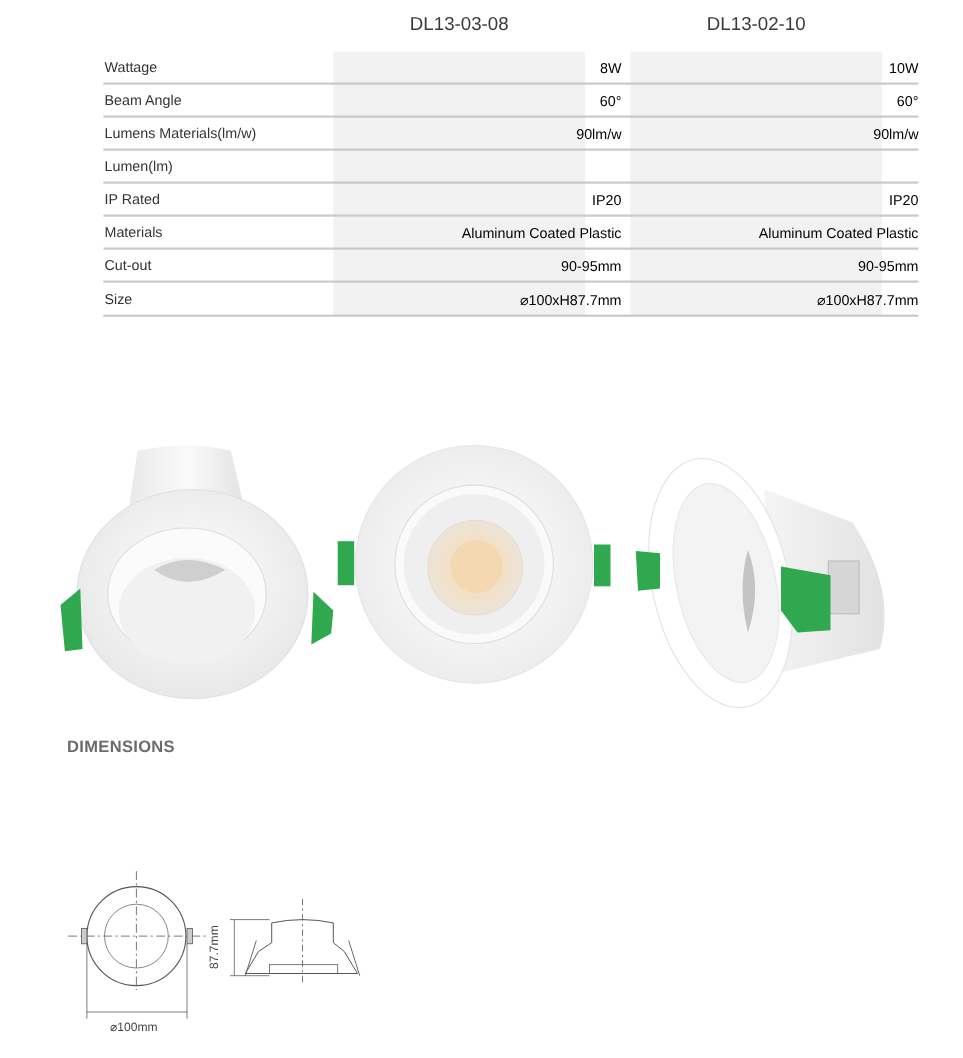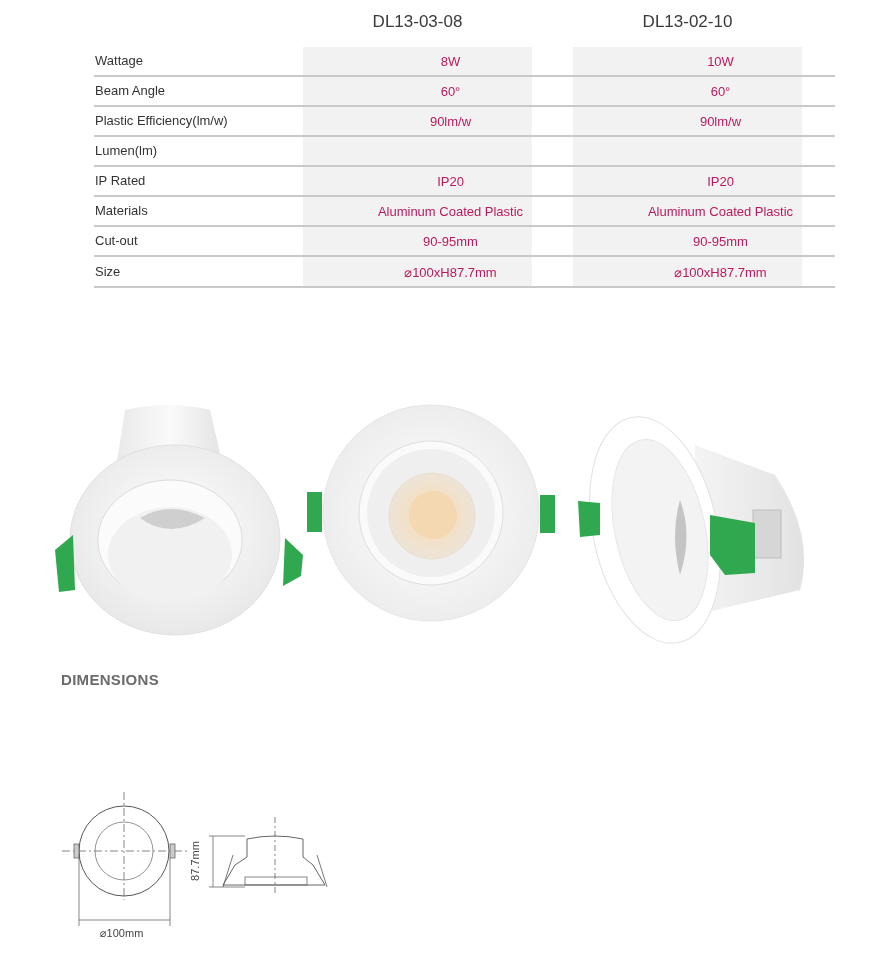--- a/index.html
+++ b/index.html
@@ -8,21 +8,21 @@
     font-family: "Liberation Sans", "DejaVu Sans", sans-serif; color: #333333;
   }
   .model-head {
     position: absolute; top: 12px; height: 20px; font-size: 17px; color: #3a3a3a;
     text-align: center; line-height: 20px;
   }
   .col-bg { position: absolute; top: 47px; height: 241px; background: #f2f2f2; }
   .spec-row { position: absolute; left: 46px; width: 741px; height: 30px; margin-left: 48px; }
   .spec-row .line { position: absolute; left: 0; right: 0; bottom: 0; height: 2px; background: #c9c9c9; }
   .spec-label { position: absolute; left: 1px; top: 6px; font-size: 13px; color: #333; }
-  .spec-val { position: absolute; top: 7px; font-size: 13px; color: #be185d; text-align: center; }
+  .spec-val { position: absolute; top: 7px; font-size: 13px; color: #000000; text-align: right; }
   .section-title {
     position: absolute; left: 61px; top: 671px; font-size: 15px; font-weight: bold;
     color: #6b6b6b; letter-spacing: 0.3px;
   }
   .photo { position: absolute; }
   .dim-label { position: absolute; font-size: 11px; color: #444; }
 </style>
 </head>
 <body>
 
@@ -39,21 +39,21 @@
     <span class="spec-val" style="left:512px;width:229px;">10W</span>
     <div class="line"></div>
   </div>
   <div class="spec-row" style="top:77px;">
     <span class="spec-label">Beam Angle</span>
     <span class="spec-val" style="left:242px;width:229px;">60°</span>
     <span class="spec-val" style="left:512px;width:229px;">60°</span>
     <div class="line"></div>
   </div>
   <div class="spec-row" style="top:107px;">
-    <span class="spec-label">Plastic Efficiency(lm/w)</span>
+    <span class="spec-label">Lumens Materials(lm/w)</span>
     <span class="spec-val" style="left:242px;width:229px;">90lm/w</span>
     <span class="spec-val" style="left:512px;width:229px;">90lm/w</span>
     <div class="line"></div>
   </div>
   <div class="spec-row" style="top:137px;">
     <span class="spec-label">Lumen(lm)</span>
     <div class="line"></div>
   </div>
   <div class="spec-row" style="top:167px;">
     <span class="spec-label">IP Rated</span>

